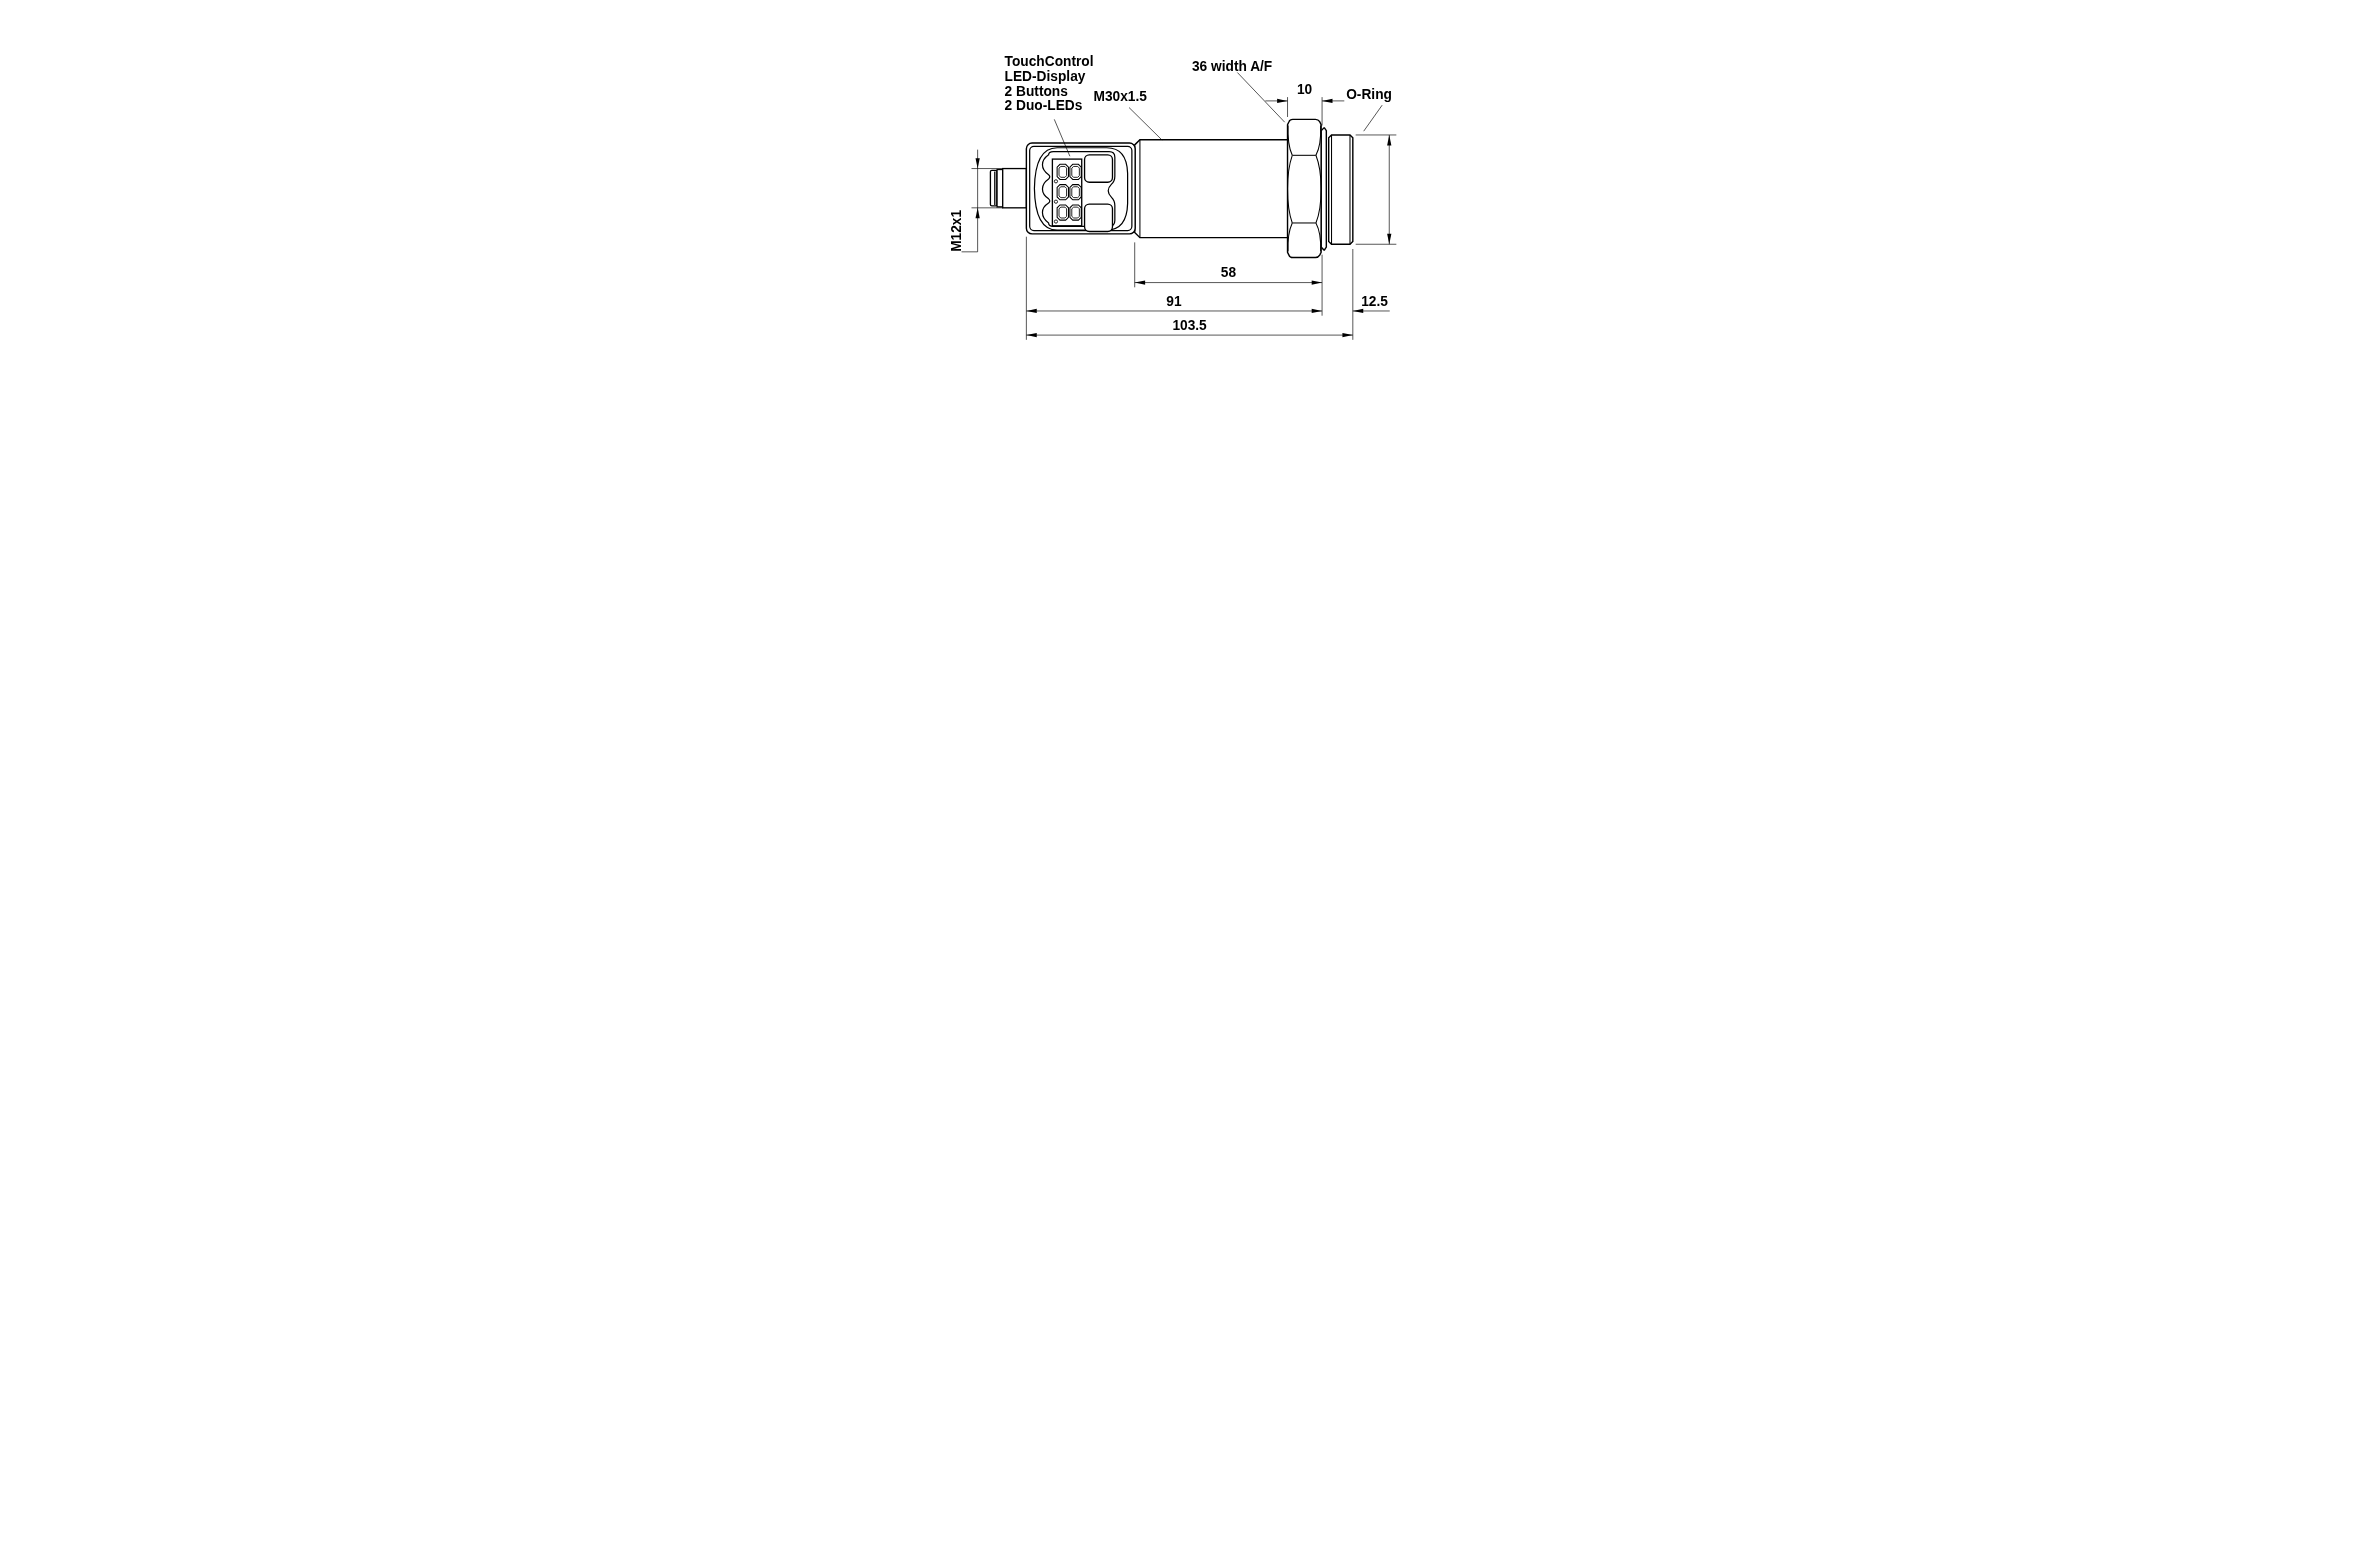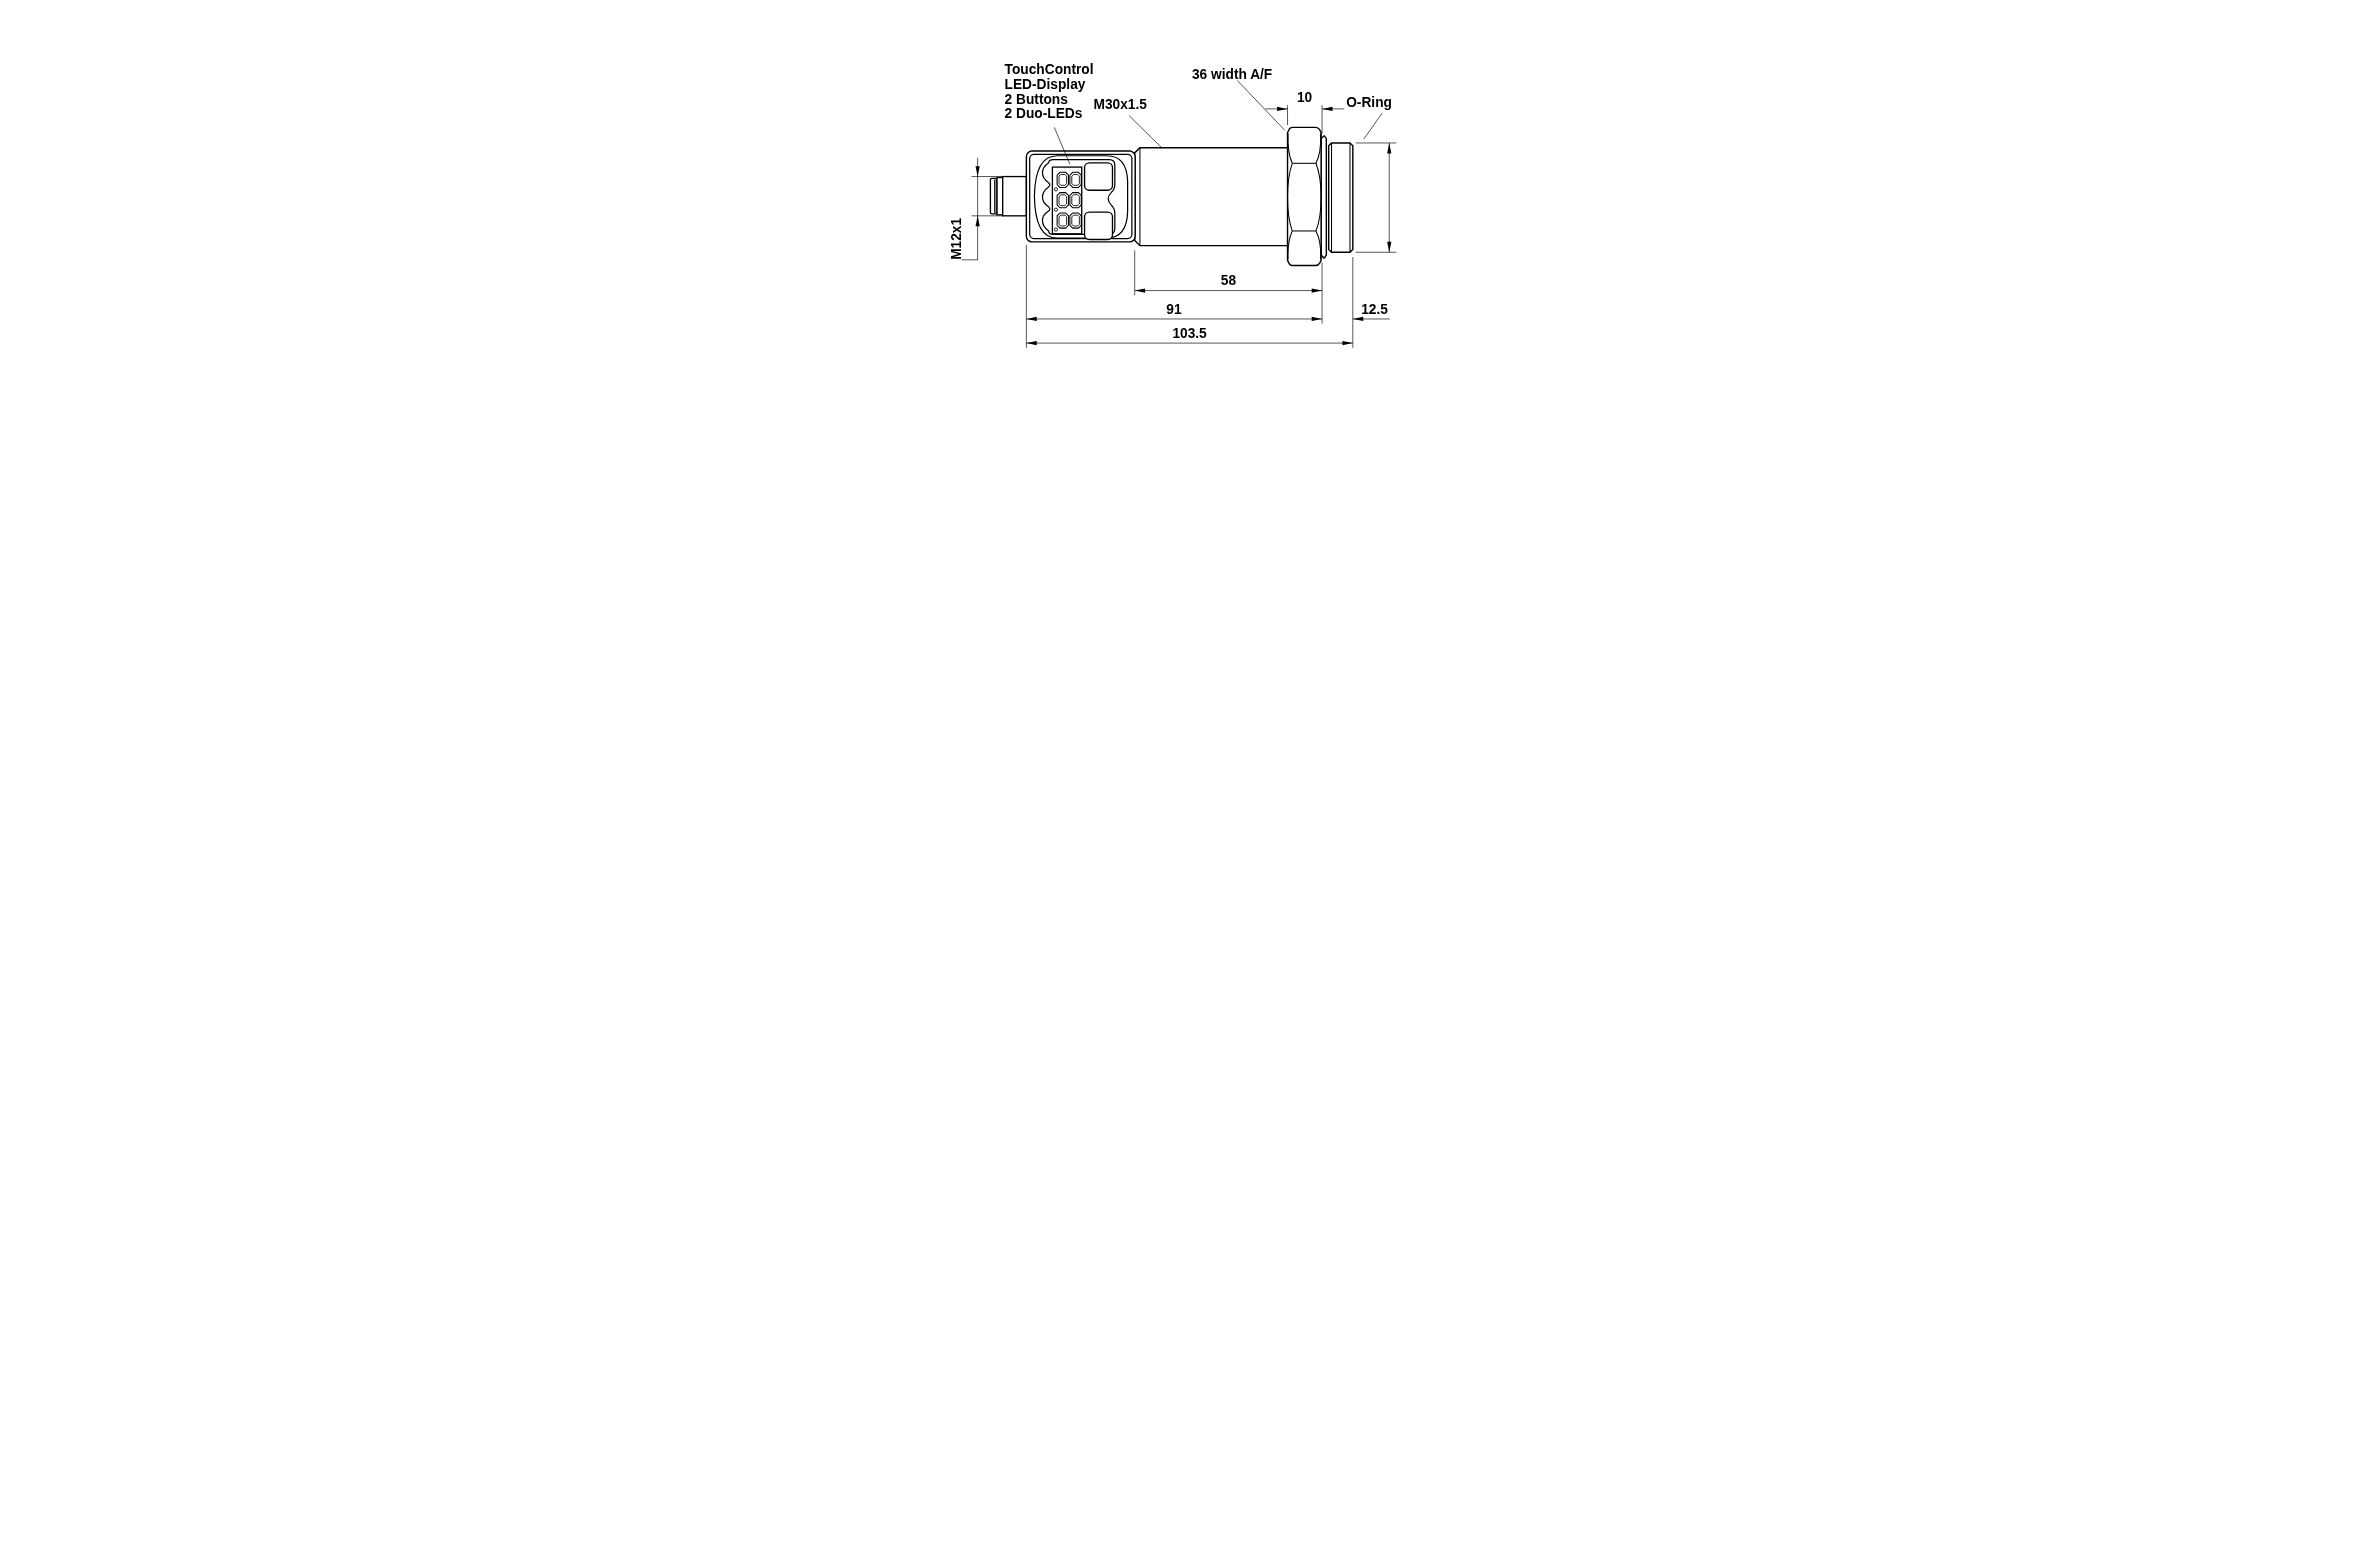--- a/index.html
+++ b/index.html
@@ -1,16 +1,16 @@
 <!DOCTYPE html>
 <html style="font-size:7.6px"><head>
 <meta charset="utf-8">
 <style>
   html,body{margin:0;padding:0;background:#ffffff;}
-  .stage{width:757px;height:392px;background:#ffffff;position:relative;margin:8px auto;}
+  .stage{width:757px;height:392px;background:#ffffff;position:relative;margin:0 auto;}
   svg{display:block;}
   text{font-family:"Liberation Sans","DejaVu Sans",sans-serif;font-weight:600;fill:#000;}
   .lbl{font-size:29px;}
   .dim{font-size:29px;}
   .outline{fill:#ffffff;stroke:#000;stroke-width:3;}
   .outline2{fill:none;stroke:#000;stroke-width:2.6;}
   .detail{fill:none;stroke:#000;stroke-width:2.2;}
   .thin{fill:none;stroke:#000;stroke-width:1.4;}
   .arrow{fill:#000;stroke:none;}
 </style>

